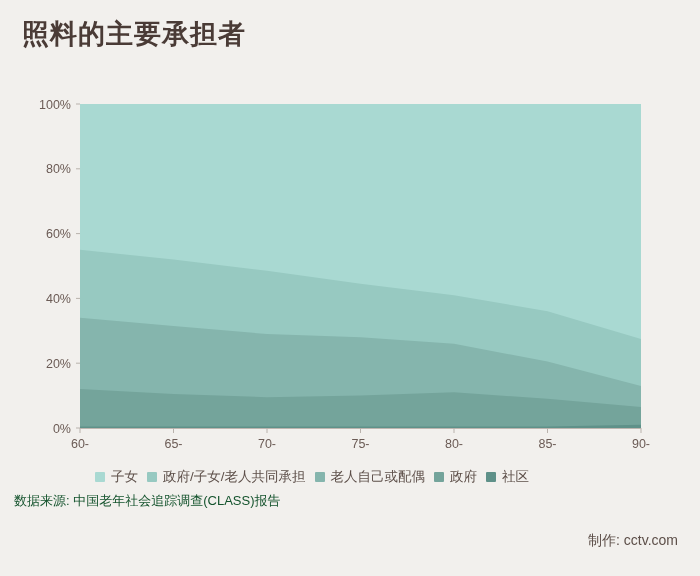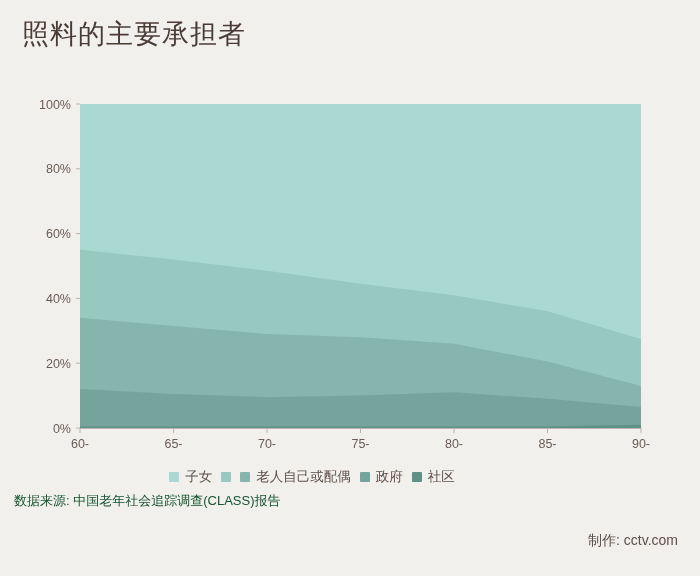--- a/index.html
+++ b/index.html
@@ -10,21 +10,21 @@
     font-family:"Liberation Sans","DejaVu Sans",sans-serif;
     overflow:hidden;
     position:relative;
   }
   #chart-title{
     position:absolute;
     left:22px; top:16px;
     font-size:27px;
     color:#4a3b36;
     letter-spacing:1px;
-    font-weight:400;
+    font-weight:700;
     white-space:nowrap;
     text-align:center;
   }
   #plot-wrap{
     position:absolute;
     left:0; top:0;
     width:700px; height:470px;
   }
   #plot-svg{display:block;}
   .axis-label{
@@ -132,20 +132,21 @@
   </svg>
 </div>
 
 <div id="legend">
     <div class="legend-item">
       <span class="legend-swatch" style="background: rgb(169, 217, 210);"></span>
       <span class="legend-text">子女</span>
     </div>
     <div class="legend-item">
       <span class="legend-swatch" style="background: rgb(151, 201, 193);"></span>
+      <span class="legend-text">政府/子女/老人共同承担</span>
     </div>
     <div class="legend-item">
       <span class="legend-swatch" style="background: rgb(133, 181, 173);"></span>
       <span class="legend-text">老人自己或配偶</span>
     </div>
     <div class="legend-item">
       <span class="legend-swatch" style="background: rgb(116, 164, 155);"></span>
       <span class="legend-text">政府</span>
     </div>
     <div class="legend-item">

